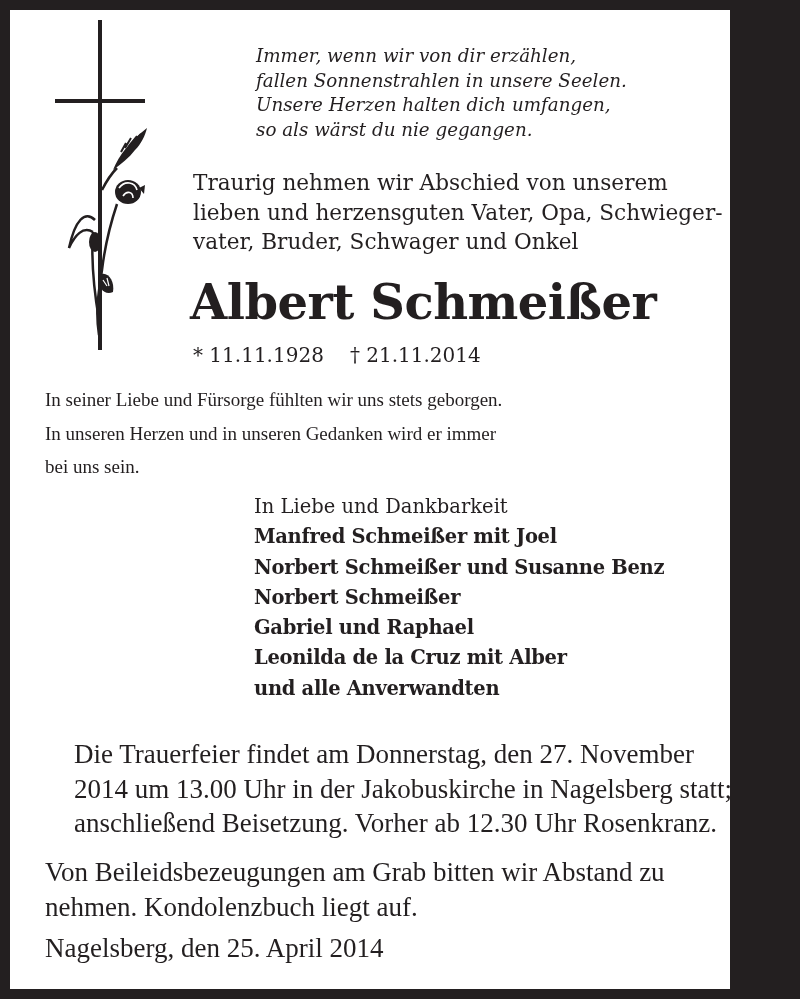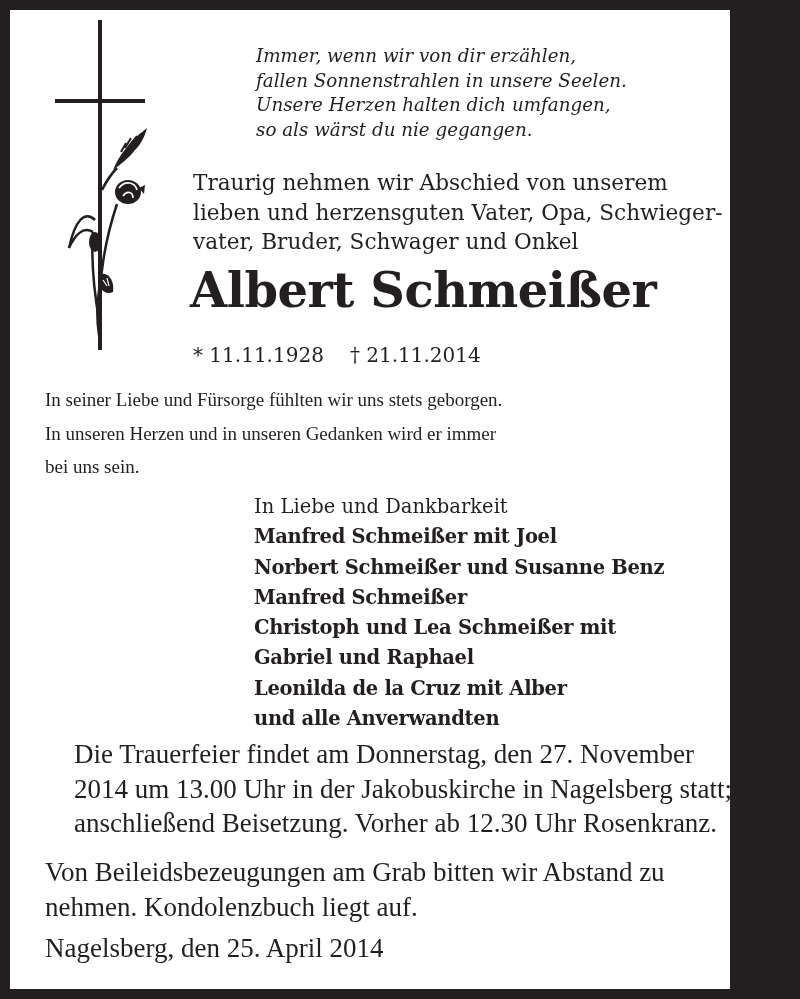--- a/index.html
+++ b/index.html
@@ -8,21 +8,21 @@
   .abs { position:absolute; white-space:nowrap; }
 
   .cross { position:absolute; left:45px; top:10px; width:100px; height:330px; }
 
   .poem { left:246px; top:34px; font-family:"DejaVu Serif", serif; font-style:italic; font-size:18.3px; line-height:24.5px; color:#231f20; }
   .poem div { white-space:nowrap; }
 
   .intro { left:183px; top:158px; font-family:"DejaVu Serif", serif; font-size:21.6px; line-height:29.5px; color:#231f20; }
   .intro div { white-space:nowrap; }
 
-  .name { left:180px; top:250px; font-family:"DejaVu Serif", serif; font-weight:bold; font-size:48px; letter-spacing:-0.5px; color:#231f20; line-height:60px; }
+  .name { left:180px; top:262px; font-family:"DejaVu Serif", serif; font-weight:bold; font-size:48px; letter-spacing:-0.5px; color:#231f20; line-height:60px; }
 
   .dates { left:183px; top:333px; font-family:"DejaVu Serif", serif; font-size:20px; color:#231f20; }
   .dates span { margin-right:26px; }
 
   .body1 { left:35px; top:373px; font-family:"Liberation Serif", serif; font-size:19px; line-height:33.5px; color:#231f20; }
   .body1 div { white-space:nowrap; }
 
   .sign { left:244px; top:482px; font-family:"DejaVu Serif", serif; font-size:19.5px; line-height:30.3px; color:#231f20; }
   .sign div { white-space:nowrap; }
   .sign .b { font-weight:bold; letter-spacing:-0.3px; }
@@ -89,22 +89,21 @@
   <div class="abs body1">
     <div>In seiner Liebe und Fürsorge fühlten wir uns stets geborgen.</div>
     <div>In unseren Herzen und in unseren Gedanken wird er immer</div>
     <div>bei uns sein.</div>
   </div>
 
   <div class="abs sign">
     <div>In Liebe und Dankbarkeit</div>
     <div class="b">Manfred Schmeißer mit Joel</div>
     <div class="b">Norbert Schmeißer und Susanne Benz</div>
-    <div class="b">Manfred Schmeißer</div>
-    <div class="b">Christoph und Lea Schmeißer mit</div>
+    <div class="b">Norbert Schmeißer</div>
     <div class="b">Gabriel und Raphael</div>
     <div class="b">Leonilda de la Cruz mit Alber</div>
     <div class="b">und alle Anverwandten</div>
   </div>
 
   <div class="abs funeral">
     <div>Die Trauerfeier findet am Donnerstag, den 27. November</div>
     <div>2014 um 13.00 Uhr in der Jakobuskirche in Nagelsberg statt;</div>
     <div>anschließend Beisetzung. Vorher ab 12.30 Uhr Rosenkranz.</div>
   </div>

